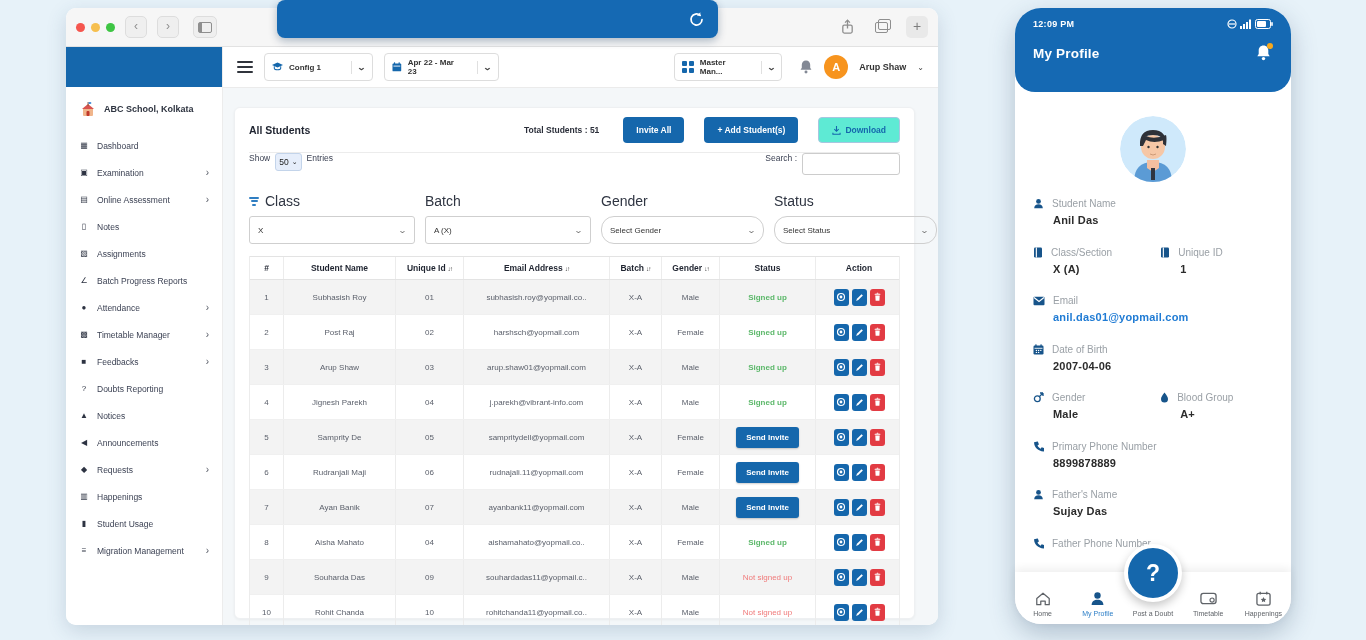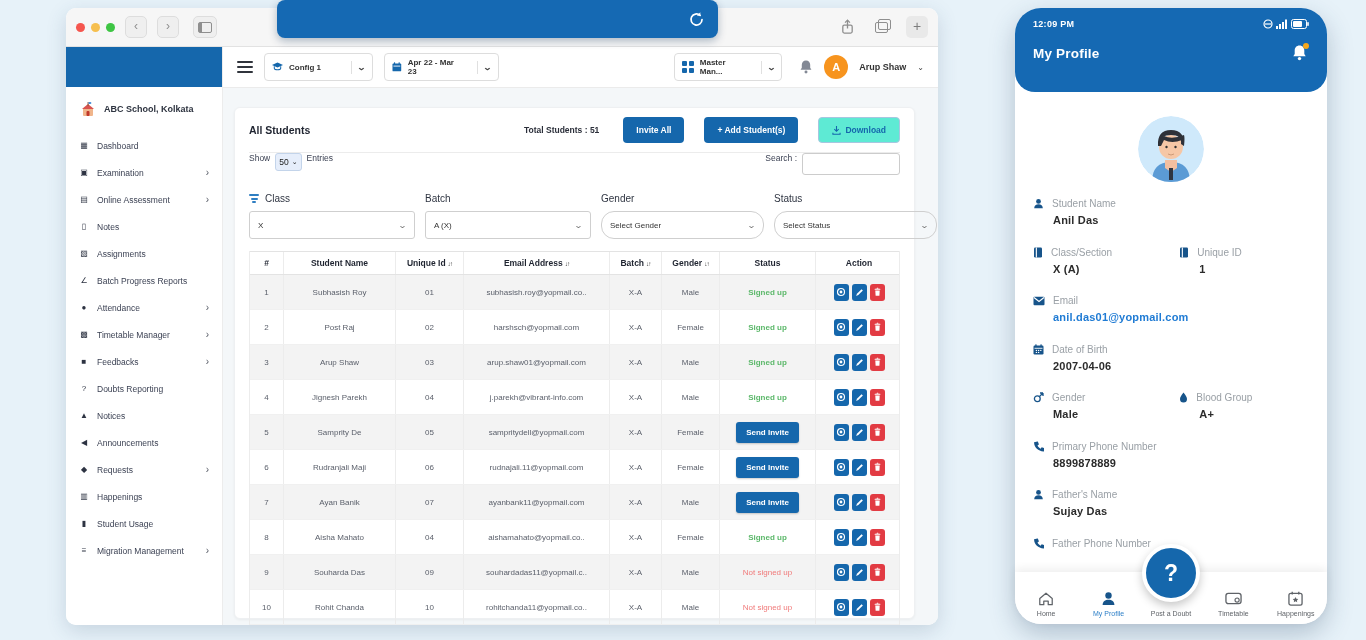--- a/index.html
+++ b/index.html
@@ -51,21 +51,21 @@
   .btn{border:none;border-radius:4px;font-family:inherit;font-size:8.5px;font-weight:bold;height:26px;padding:0 13px;cursor:pointer;display:flex;align-items:center;gap:4px;}
   .btn-blue{background:var(--primary);color:#fff;}
   .btn-outline{background:#5eead4;color:var(--primary);border:1px solid #a7c6e0;}
   .divider{border-bottom:1px solid #ececec;}
   .entries-row{height:36px;display:flex;align-items:flex-start;font-size:8.5px;color:#3c4254;gap:5px;}
   .pagesel{background:#e6eefb;border:1px solid #c3d4ea;border-radius:3px;height:16px;padding:0 3px;display:flex;align-items:center;gap:3px;font-size:8.5px;color:#222;}
   .entries-row .spacer{flex:1;}
   .search-in{width:86px;height:20px;border:1px solid #ccc;border-radius:3px;background:#fff;font-family:inherit;font-size:9px;padding:0 5px;outline:none;}
   .filters{display:flex;align-items:flex-end;gap:10px;margin-top:4px;}
   .fgroup{display:flex;flex-direction:column;gap:7px;}
-  .flabel{font-size:10px;color:#2f3542;display:flex;align-items:center;gap:6px;min-height:10px;}
+  .flabel{font-size:14px;color:#2f3542;display:flex;align-items:center;gap:6px;min-height:10px;}
   .fsel{height:26px;border:1px solid #cfcfcf;border-radius:3px;display:flex;align-items:center;padding:0 8px;font-size:8px;color:#333;}
   .fsel .car{margin-left:auto;color:#777;font-size:8px;transform:scaleX(1.4);}
   .w148{width:148px;}.w145{width:145px;border-radius:13px;}
   .filters .spacer{flex:1;}
   .funnel{display:inline-flex;flex-direction:column;gap:1.5px;align-items:center;}
   .funnel i{height:2px;background:#2f7ec2;border-radius:1px;display:block;}
   .funnel i:nth-child(1){width:10px;}.funnel i:nth-child(2){width:7px;}.funnel i:nth-child(3){width:4px;}
   
   .table{margin-top:12px;border-left:1px solid #ececec;border-right:1px solid #ececec;}
   .thead,.trow{display:grid;grid-template-columns:34px 112px 68px 146px 52px 58px 96px 86px;}
@@ -79,21 +79,21 @@
   .st-signed{color:var(--green);font-weight:bold;}
   .st-notsigned{color:var(--red);}
   .st-invite{background:var(--primary);color:#fff;border-radius:3px;padding:6px 10px;font-weight:bold;box-shadow:0 1px 2px rgba(0,0,0,.2);cursor:pointer;}
   .acts{display:flex;gap:3px;}
   .act{width:15px;height:17px;border-radius:3px;display:flex;align-items:center;justify-content:center;cursor:pointer;}
   .act-view,.act-edit{background:var(--primary);}
   .act-del{background:var(--del);}
   
   .bluebar{position:absolute;left:277px;top:0;width:441px;height:38px;background:var(--primary2);border-radius:8px;box-shadow:0 3px 8px rgba(0,40,80,.3);display:flex;align-items:center;justify-content:flex-end;padding-right:13px;box-sizing:border-box;z-index:20;}
   
-  .phone{position:absolute;left:1015px;top:8px;width:312px;height:616px;background:#fff;border-radius:26px;box-shadow:0 10px 26px rgba(40,70,100,.28);}
+  .phone{position:absolute;left:1015px;top:8px;width:276px;height:616px;background:#fff;border-radius:26px;box-shadow:0 10px 26px rgba(40,70,100,.28);}
   .phead{height:84px;background:var(--primary2);border-radius:26px 26px 20px 20px;color:#fff;padding:11px 18px 0;box-sizing:border-box;}
   .statusbar{display:flex;align-items:center;font-size:9px;font-weight:bold;letter-spacing:.3px;}
   .statusbar .spacer{flex:1;}
   .sbic{display:flex;align-items:center;gap:3px;}
   .ptitle-row{display:flex;align-items:center;margin-top:15px;}
   .ptitle{font-size:13.5px;font-weight:bold;letter-spacing:.2px;}
   .ptitle-row .spacer{flex:1;}
   .pbell{position:relative;width:18px;height:18px;}
   .pbell .dot{position:absolute;right:0;top:-1px;width:6px;height:6px;border-radius:50%;background:#f7a81b;}
   .pbody{padding:24px 18px 0;}

